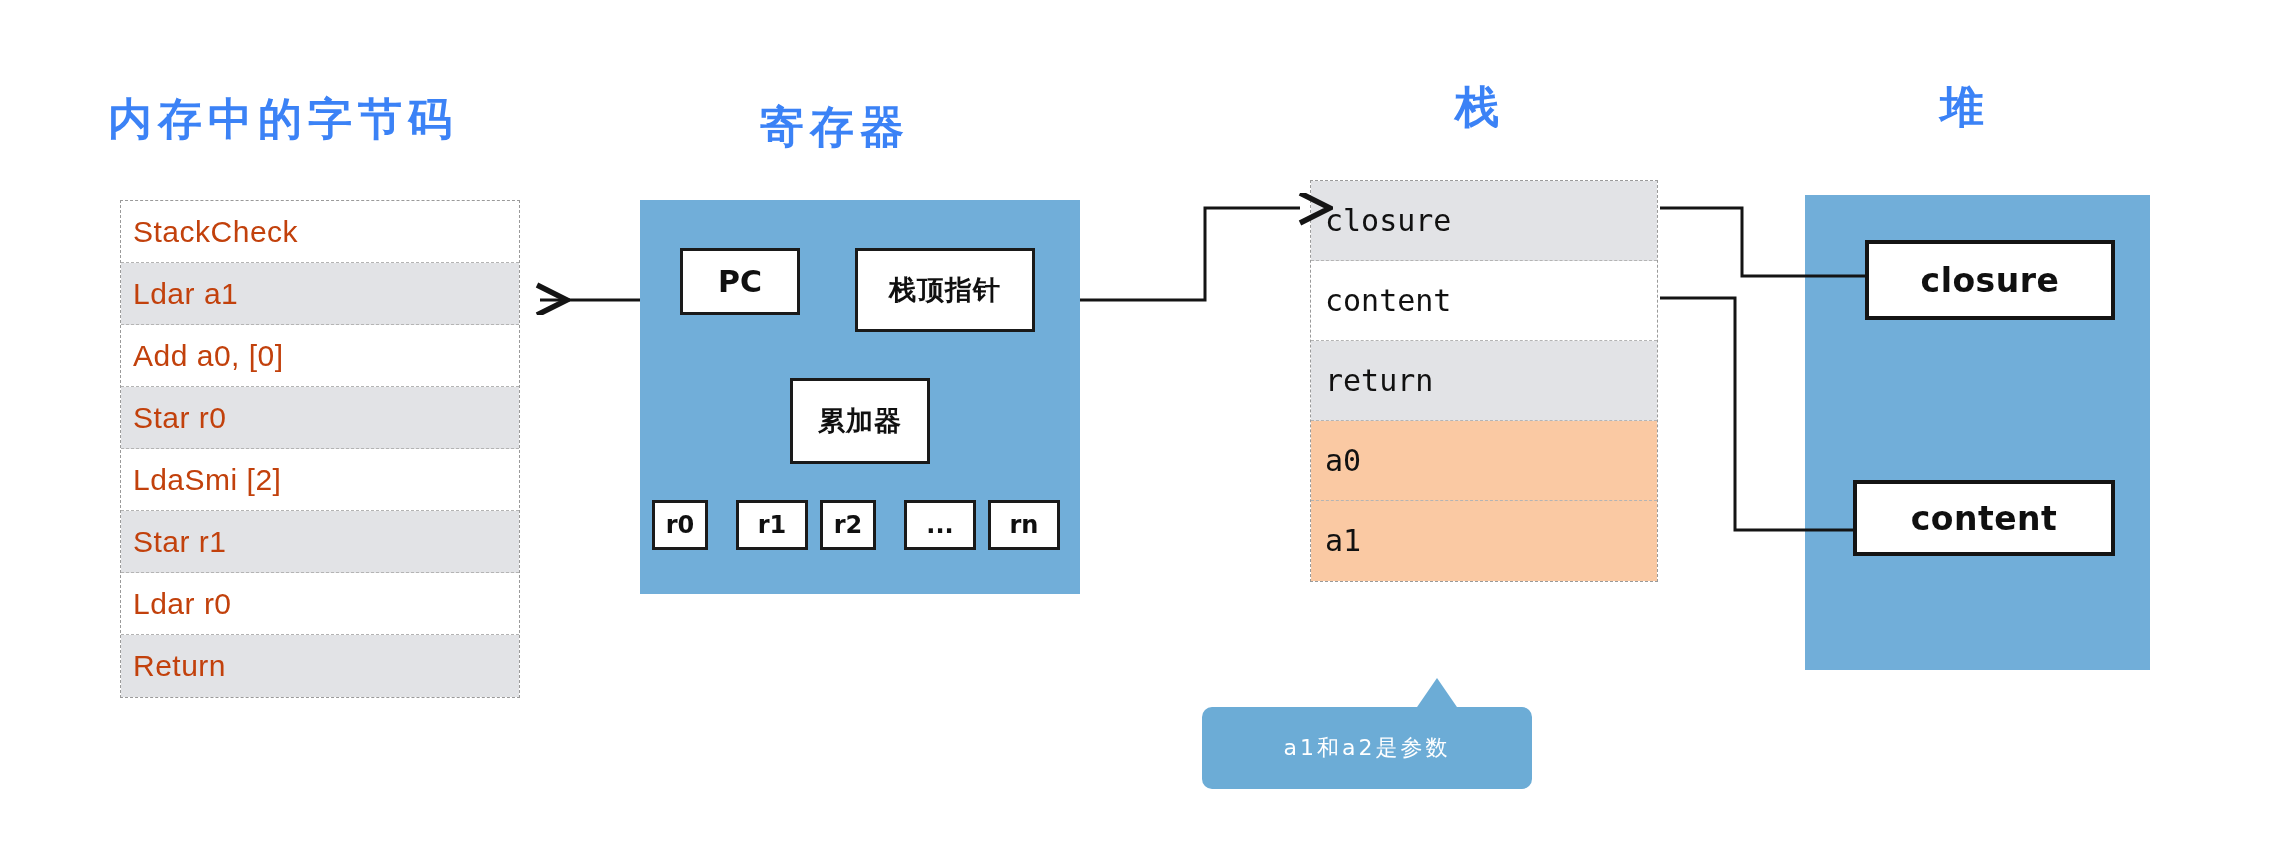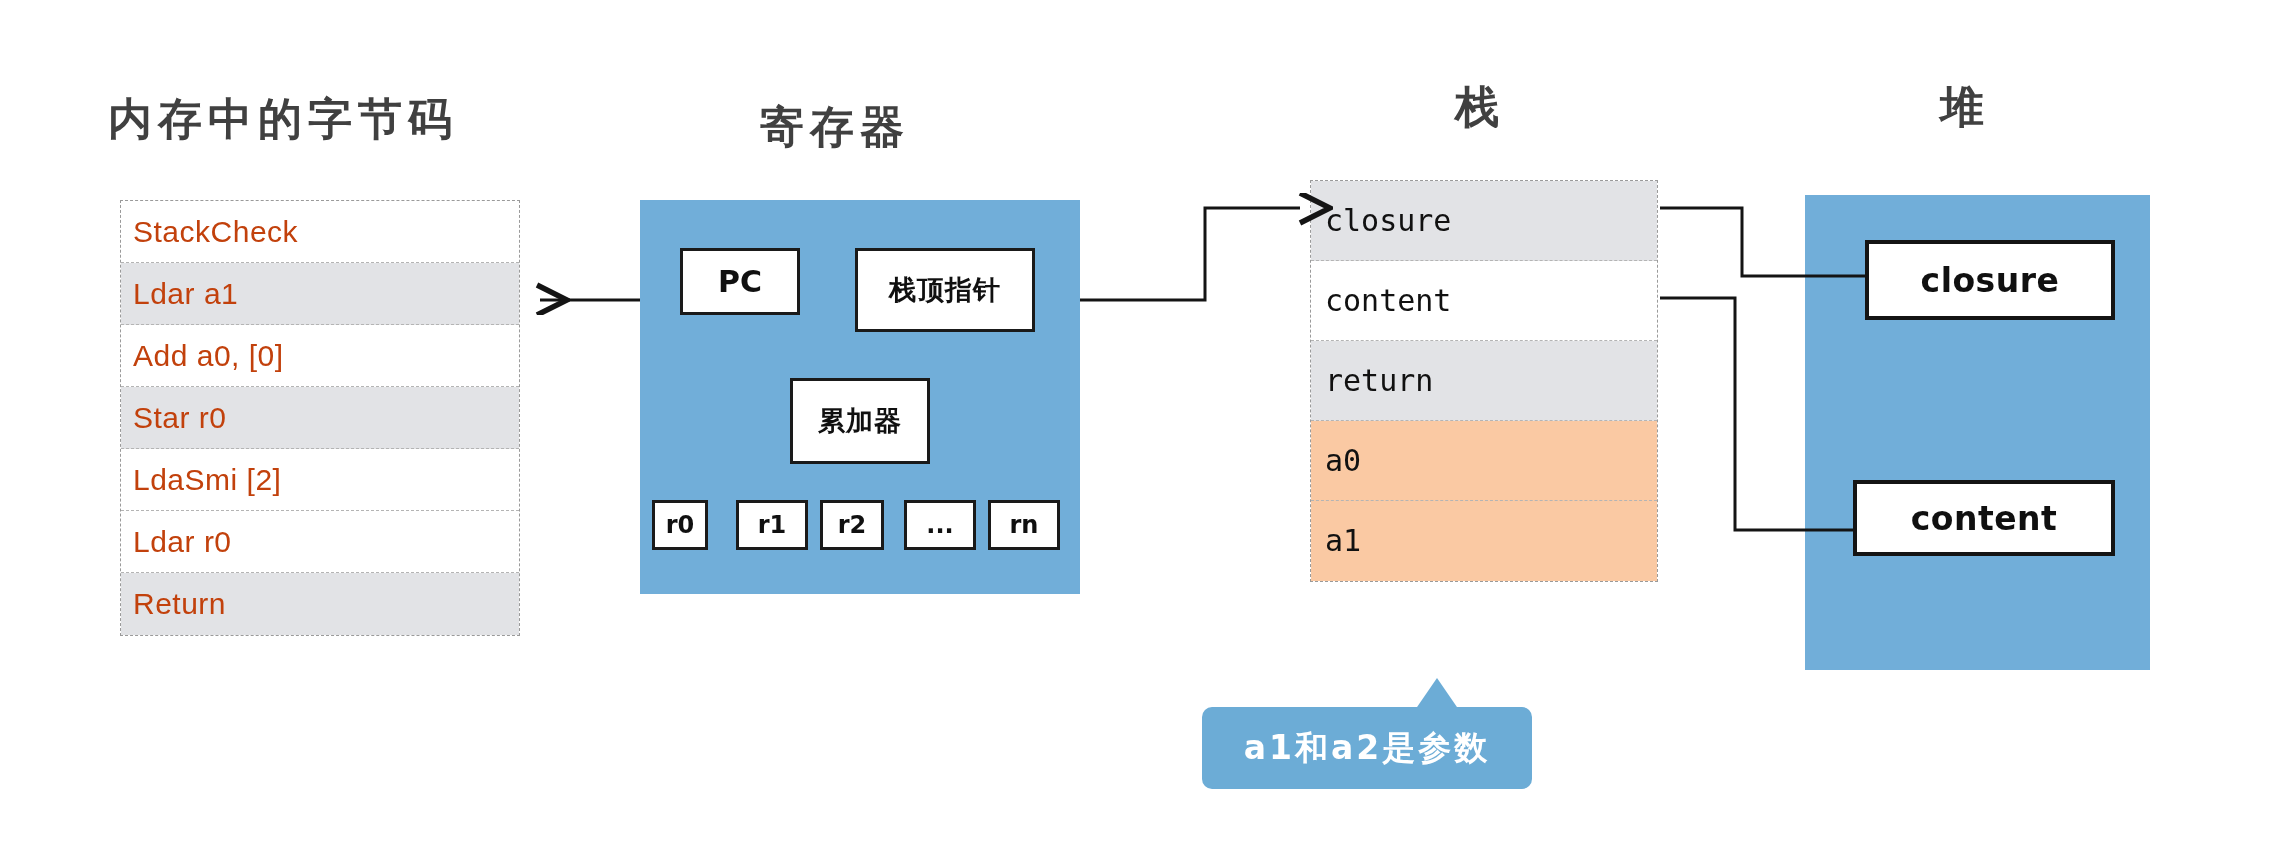--- a/index.html
+++ b/index.html
@@ -22,21 +22,21 @@
     height: 864px;
   }
 
   
   .section-title {
     position: absolute;
     font-family: "DejaVu Sans", sans-serif;
     font-weight: 700;
     font-size: 44px;
     letter-spacing: 6px;
-    color: #404040;
+    color: #3b82f6;
     white-space: nowrap;
   }
   #title-bytecode { left: 108px; top: 90px; }
   #title-registers { left: 760px; top: 98px; }
   #title-stack { left: 1455px; top: 78px; }
   #title-heap { left: 1940px; top: 78px; }
 
   
   #bytecode-list {
     position: absolute;
@@ -97,21 +97,21 @@
     display: flex;
     align-items: center;
     justify-content: center;
     font-family: "DejaVu Sans", sans-serif;
     font-size: 24px;
     font-weight: 700;
     color: #101010;
   }
   #reg-slot-0 { left: 12px;  width: 56px; }
   #reg-slot-1 { left: 96px;  width: 72px; }
-  #reg-slot-2 { left: 180px; width: 64px; }
+  #reg-slot-2 { left: 180px; width: 56px; }
   #reg-slot-3 { left: 264px; width: 72px; }
   #reg-slot-4 { left: 348px; width: 72px; }
 
   
   #stack-list {
     position: absolute;
     left: 1310px;
     top: 180px;
     width: 348px;
     border: 1px dashed #9a9a9a;
@@ -172,22 +172,22 @@
     width: 330px;
     height: 82px;
     background: #6CACD6;
     border-radius: 10px;
     display: flex;
     align-items: center;
     justify-content: center;
   }
   #callout-text {
     font-family: "DejaVu Sans", sans-serif;
-    font-size: 33px;
-    font-weight: 700;
+    font-size: 22px;
+    font-weight: 400;
     color: #ffffff;
     letter-spacing: 3px;
     white-space: nowrap;
   }
   #callout-tail {
     position: absolute;
     left: 1415px;
     top: 678px;
     width: 0; height: 0;
     border-left: 22px solid transparent;
@@ -215,20 +215,21 @@
   <div class="section-title" id="title-stack">栈</div>
 
   <div class="section-title" id="title-heap">堆</div>
 
   <div id="bytecode-list">
     <div class="code-row">StackCheck</div>
     <div class="code-row shaded">Ldar a1</div>
     <div class="code-row">Add a0, [0]</div>
     <div class="code-row shaded">Star r0</div>
     <div class="code-row">LdaSmi [2]</div>
+    <div class="code-row shaded">Star r1</div>
     <div class="code-row">Ldar r0</div>
     <div class="code-row shaded">Return</div>
   </div>
 
   <div id="registers-panel">
     <div class="reg-box" id="reg-pc">PC</div>
     <div class="reg-box" id="reg-sp">栈顶指针</div>
     <div class="reg-box" id="reg-acc">累加器</div>
 
     <div class="reg-slot" id="reg-slot-0">r0</div>

